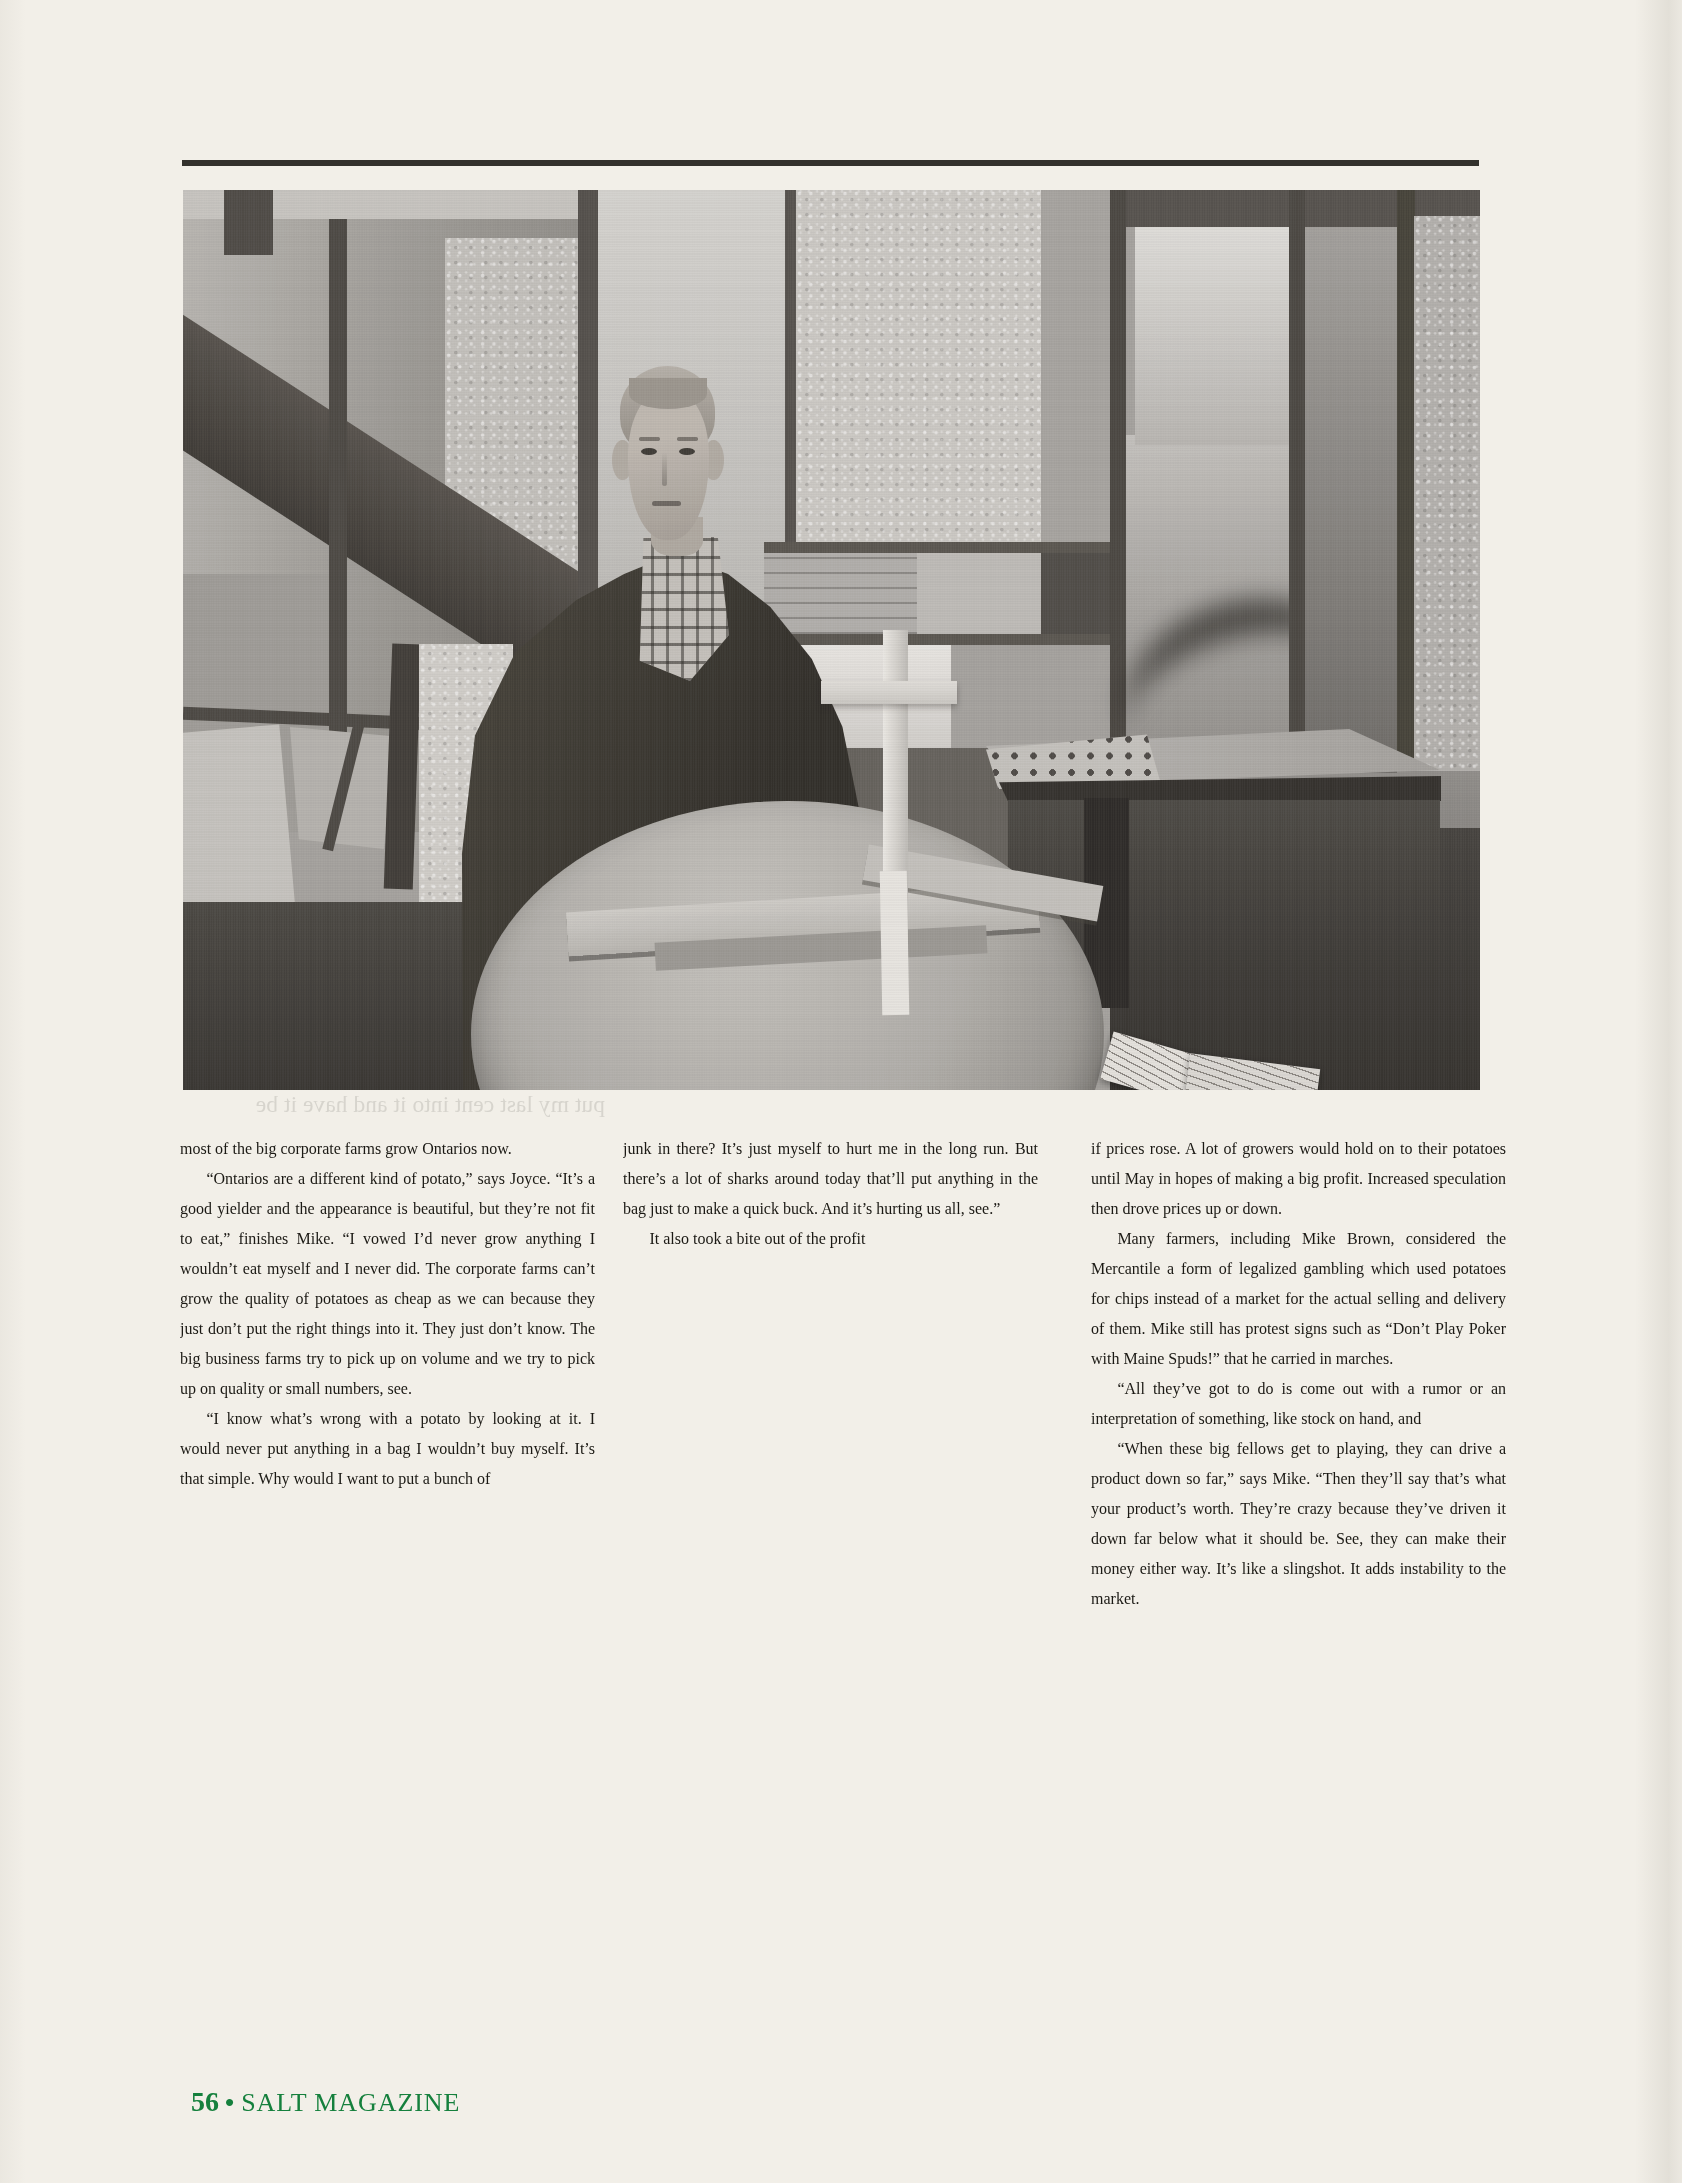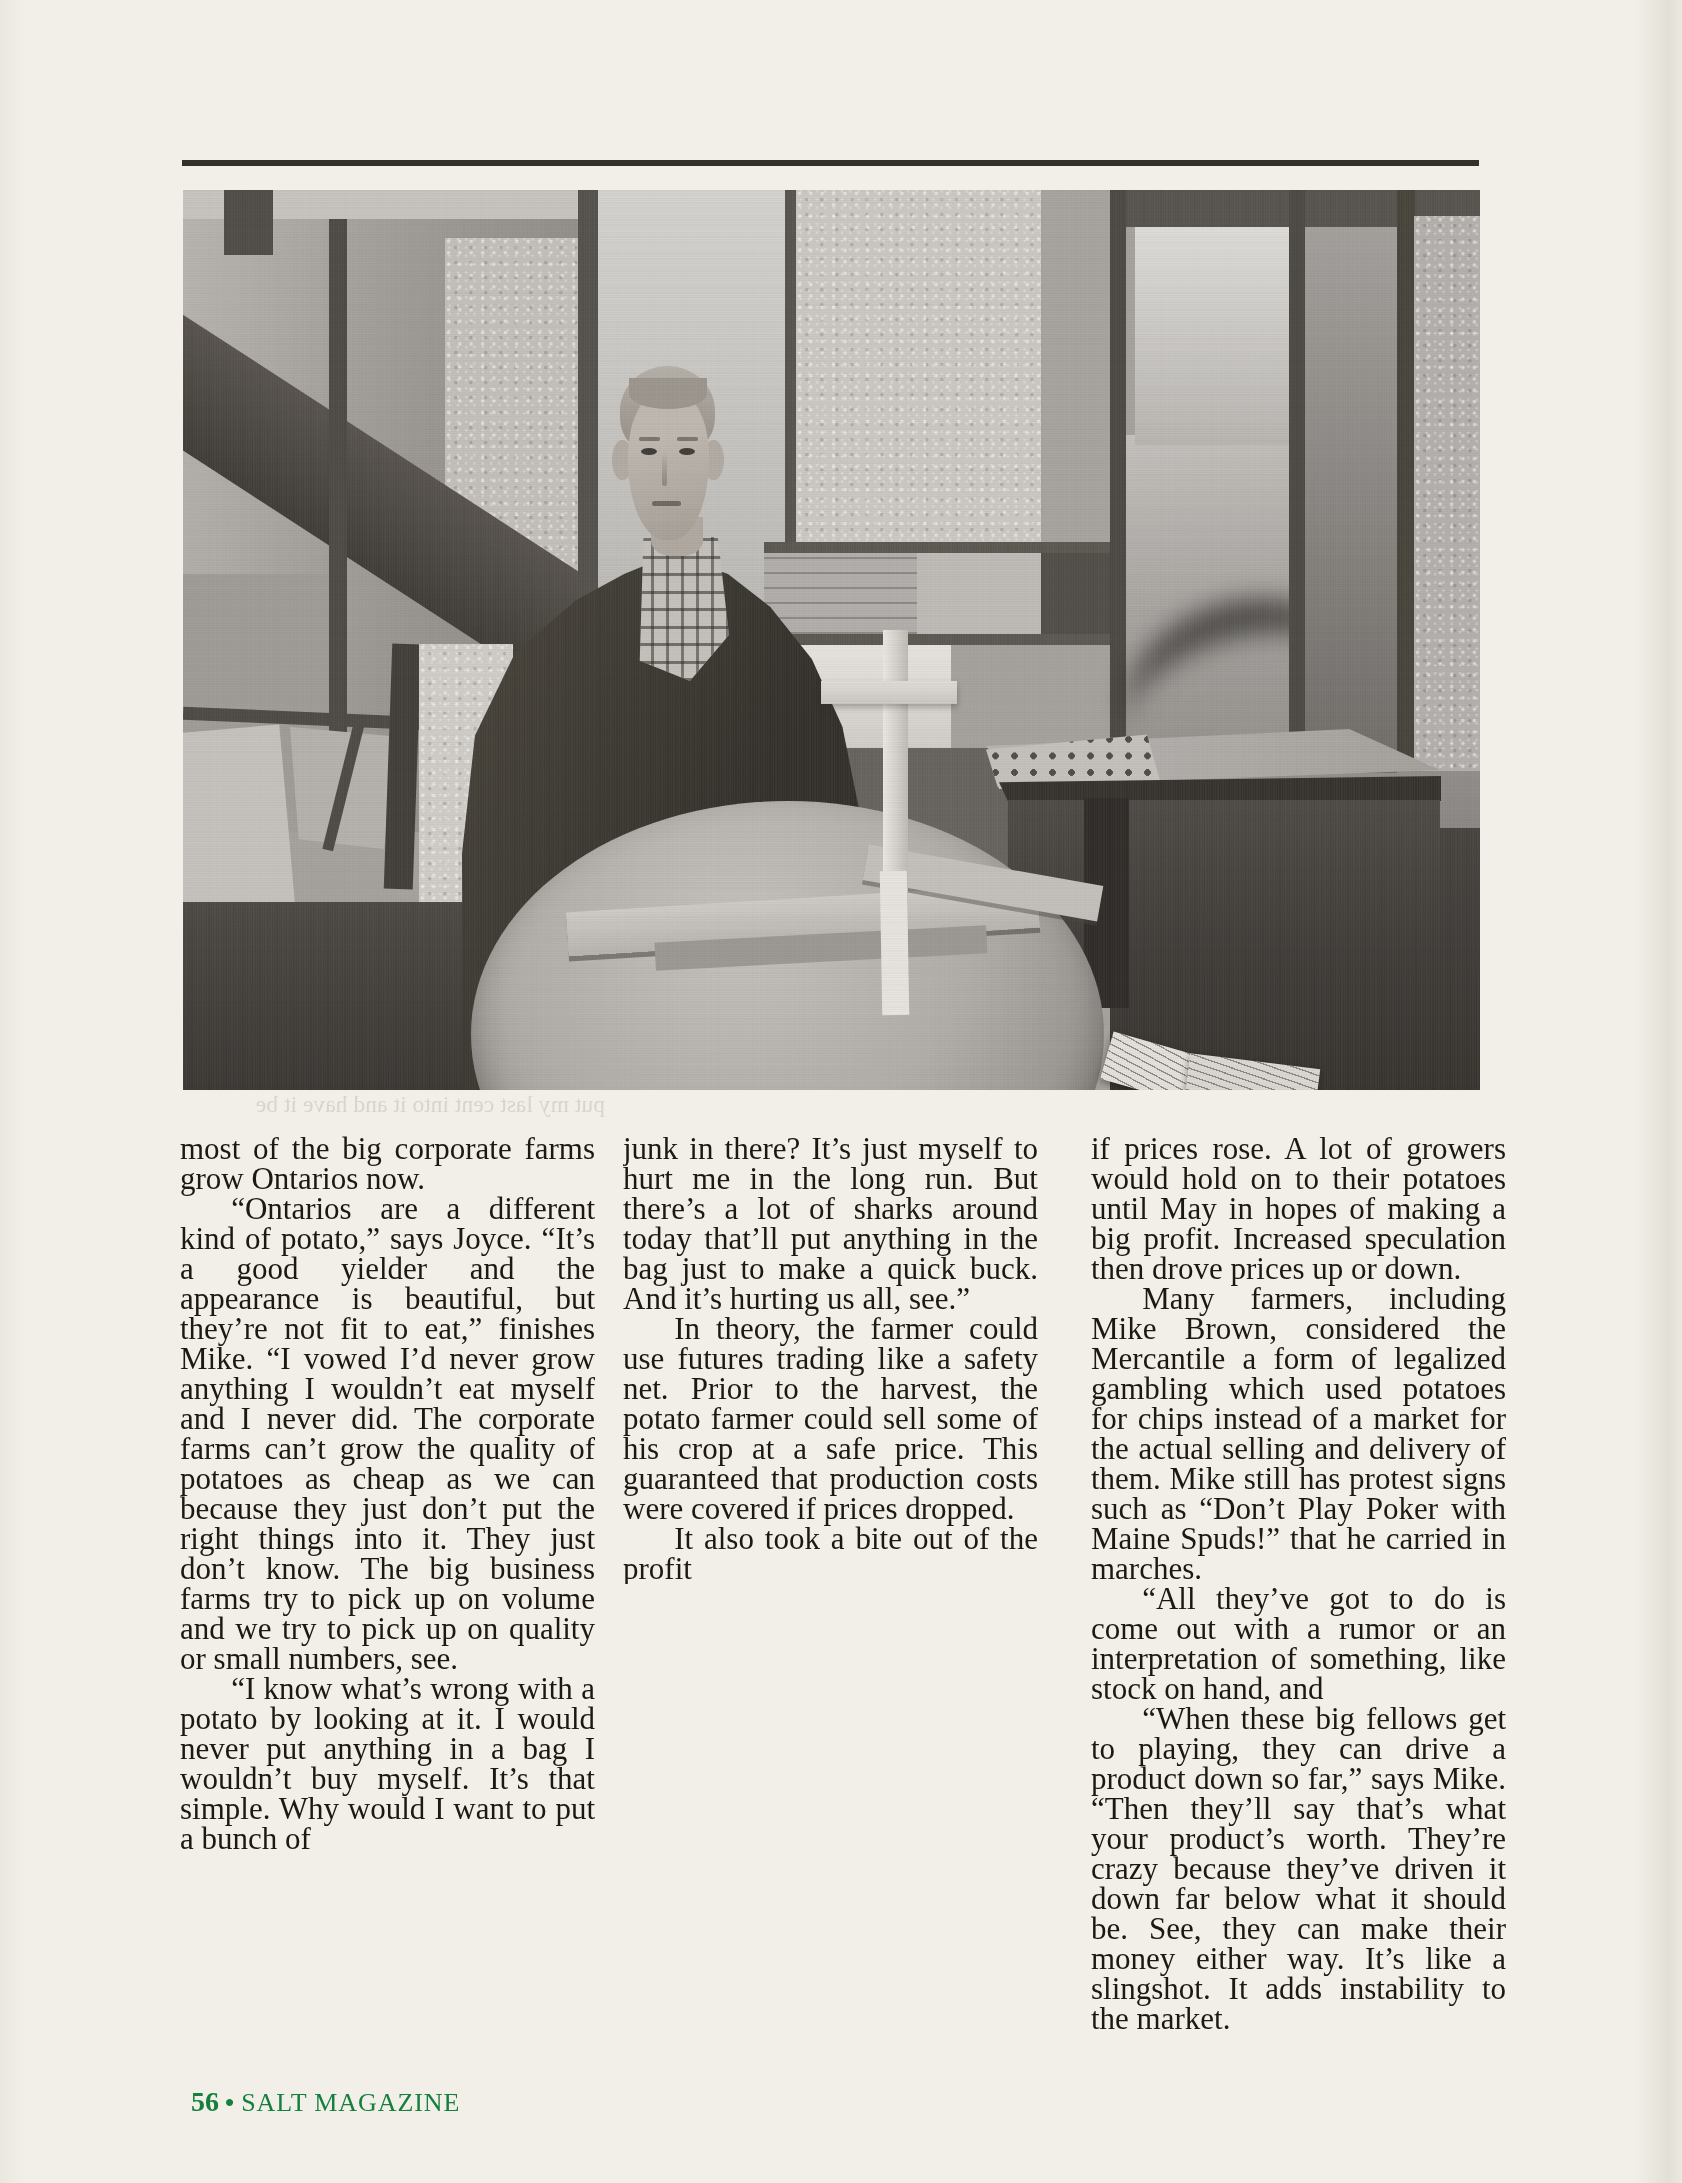--- a/index.html
+++ b/index.html
@@ -71,21 +71,21 @@
   }
   .tint{left:0;top:0;width:100%;height:100%;background:rgba(108,104,96,.05);}
   
   .bleed{
     position:absolute;left:199px;top:1091px;width:406px;
     transform:scaleX(-1);
     font-size:23.6px;color:rgba(60,58,52,.15);white-space:nowrap;
   }
   .col{
     position:absolute;top:1134px;width:415px;max-height:926px;overflow:hidden;
-    font-size:31px;line-height:30px;text-align:justify;
+    font-size:16px;line-height:30px;text-align:justify;
     color:#1b1914;
   }
   .col p{margin:0;}
   .col p.indent{text-indent:1.65em;}
   #col1{left:180px;}
   #col2{left:623px;}
   #col3{left:1091px;}
   .footer{
     position:absolute;left:191px;top:2086px;
     font-size:26px;letter-spacing:0.9px;color:#15803d;
@@ -186,21 +186,20 @@
 
 <div class="bleed">put my last cent into it and have it be</div>
 
 <div class="col" id="col1">
     <p class="para">most of the big corporate farms grow Ontarios now.</p>
     <p class="para indent">“Ontarios are a different kind of potato,” says Joyce. “It’s a good yielder and the appearance is beautiful, but they’re not fit to eat,” finishes Mike. “I vowed I’d never grow anything I wouldn’t eat myself and I never did. The corporate farms can’t grow the quality of potatoes as cheap as we can because they just don’t put the right things into it. They just don’t know. The big business farms try to pick up on volume and we try to pick up on quality or small numbers, see.</p>
     <p class="para indent">“I know what’s wrong with a potato by looking at it. I would never put anything in a bag I wouldn’t buy myself. It’s that simple. Why would I want to put a bunch of</p>
   </div>
 <div class="col" id="col2">
     <p class="para">junk in there? It’s just myself to hurt me in the long run. But there’s a lot of sharks around today that’ll put anything in the bag just to make a quick buck. And it’s hurting us all, see.”</p>
-    <p class="para indent">In theory, the farmer could use futures trading like a safety net. Prior to the harvest, the potato farmer could sell some of his crop at a safe price. This guaranteed that production costs were covered if prices dropped.</p>
     <p class="para indent">It also took a bite out of the profit</p>
   </div>
 <div class="col" id="col3">
     <p class="para">if prices rose. A lot of growers would hold on to their potatoes until May in hopes of making a big profit. Increased speculation then drove prices up or down.</p>
     <p class="para indent">Many farmers, including Mike Brown, considered the Mercantile a form of legalized gambling which used potatoes for chips instead of a market for the actual selling and delivery of them. Mike still has protest signs such as “Don’t Play Poker with Maine Spuds!” that he carried in marches.</p>
     <p class="para indent">“All they’ve got to do is come out with a rumor or an interpretation of something, like stock on hand, and</p>
     <p class="para indent">“When these big fellows get to playing, they can drive a product down so far,” says Mike. “Then they’ll say that’s what your product’s worth. They’re crazy because they’ve driven it down far below what it should be. See, they can make their money either way. It’s like a slingshot. It adds instability to the market.</p>
   </div>
 
 <div class="footer">

